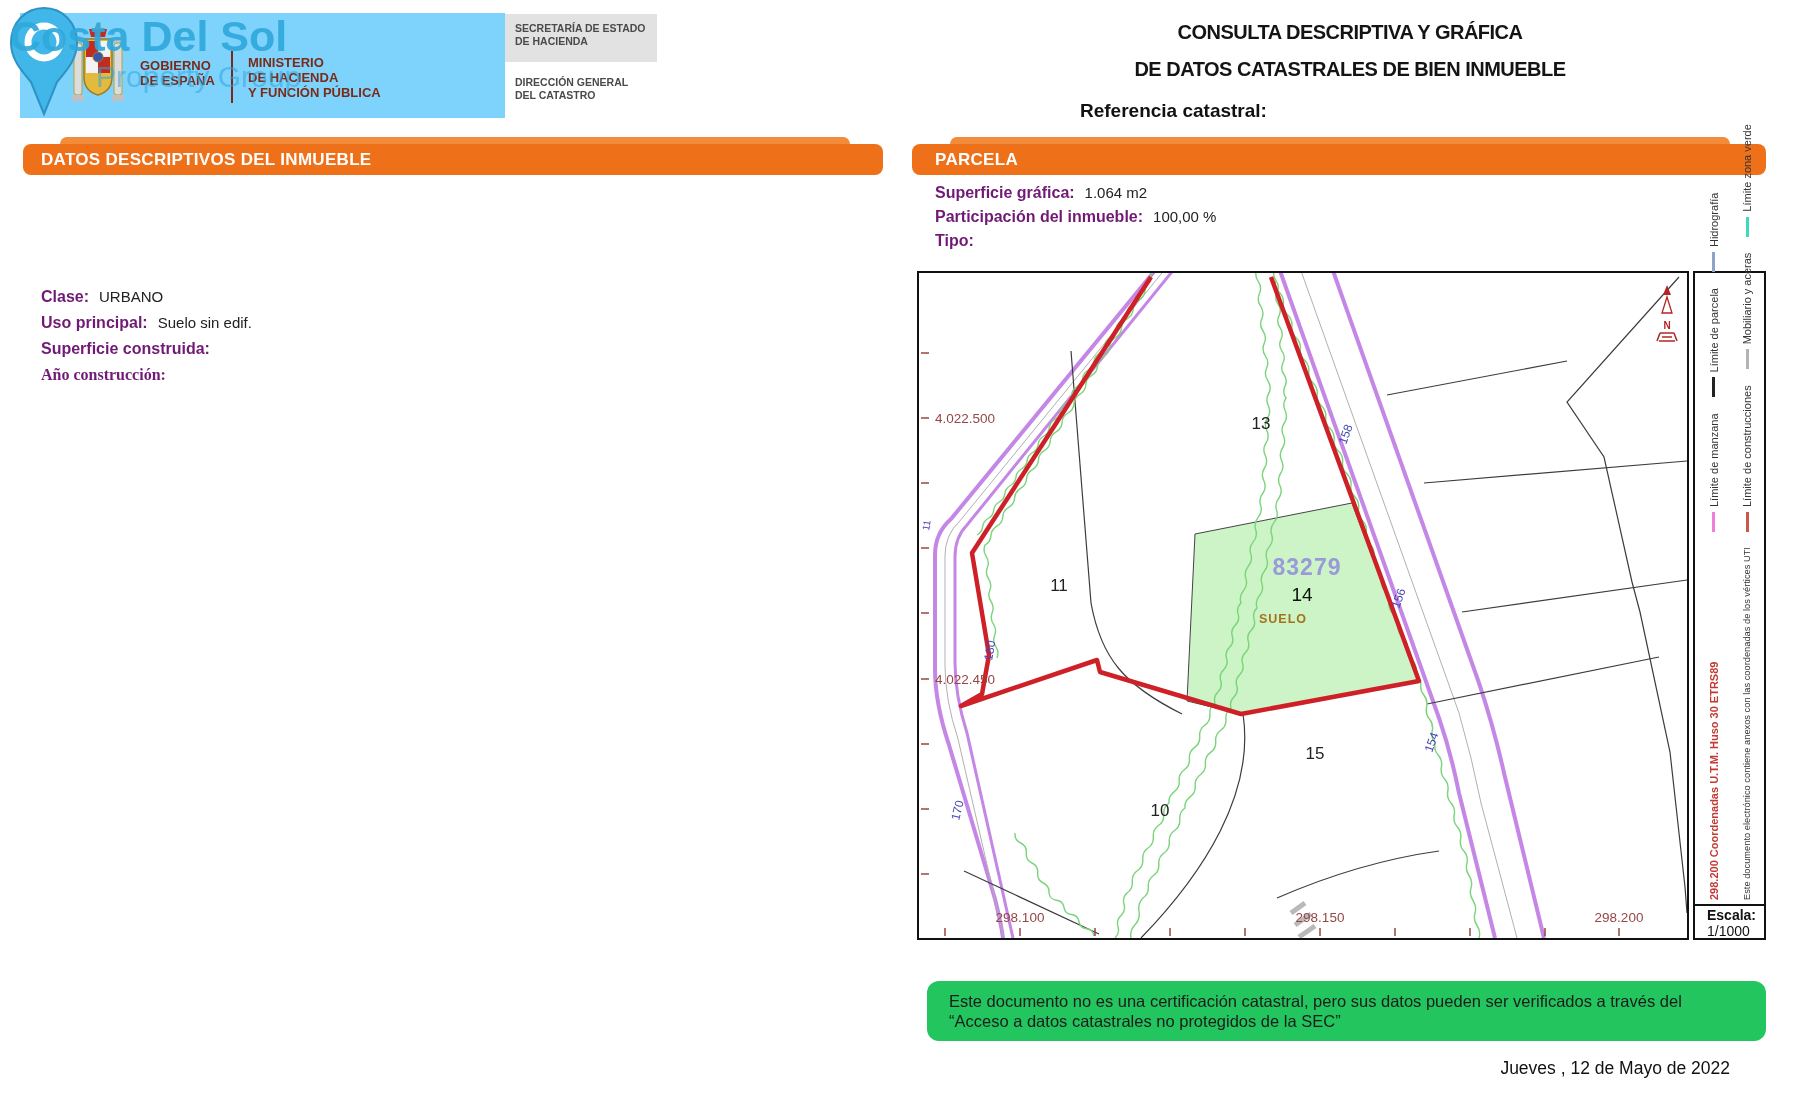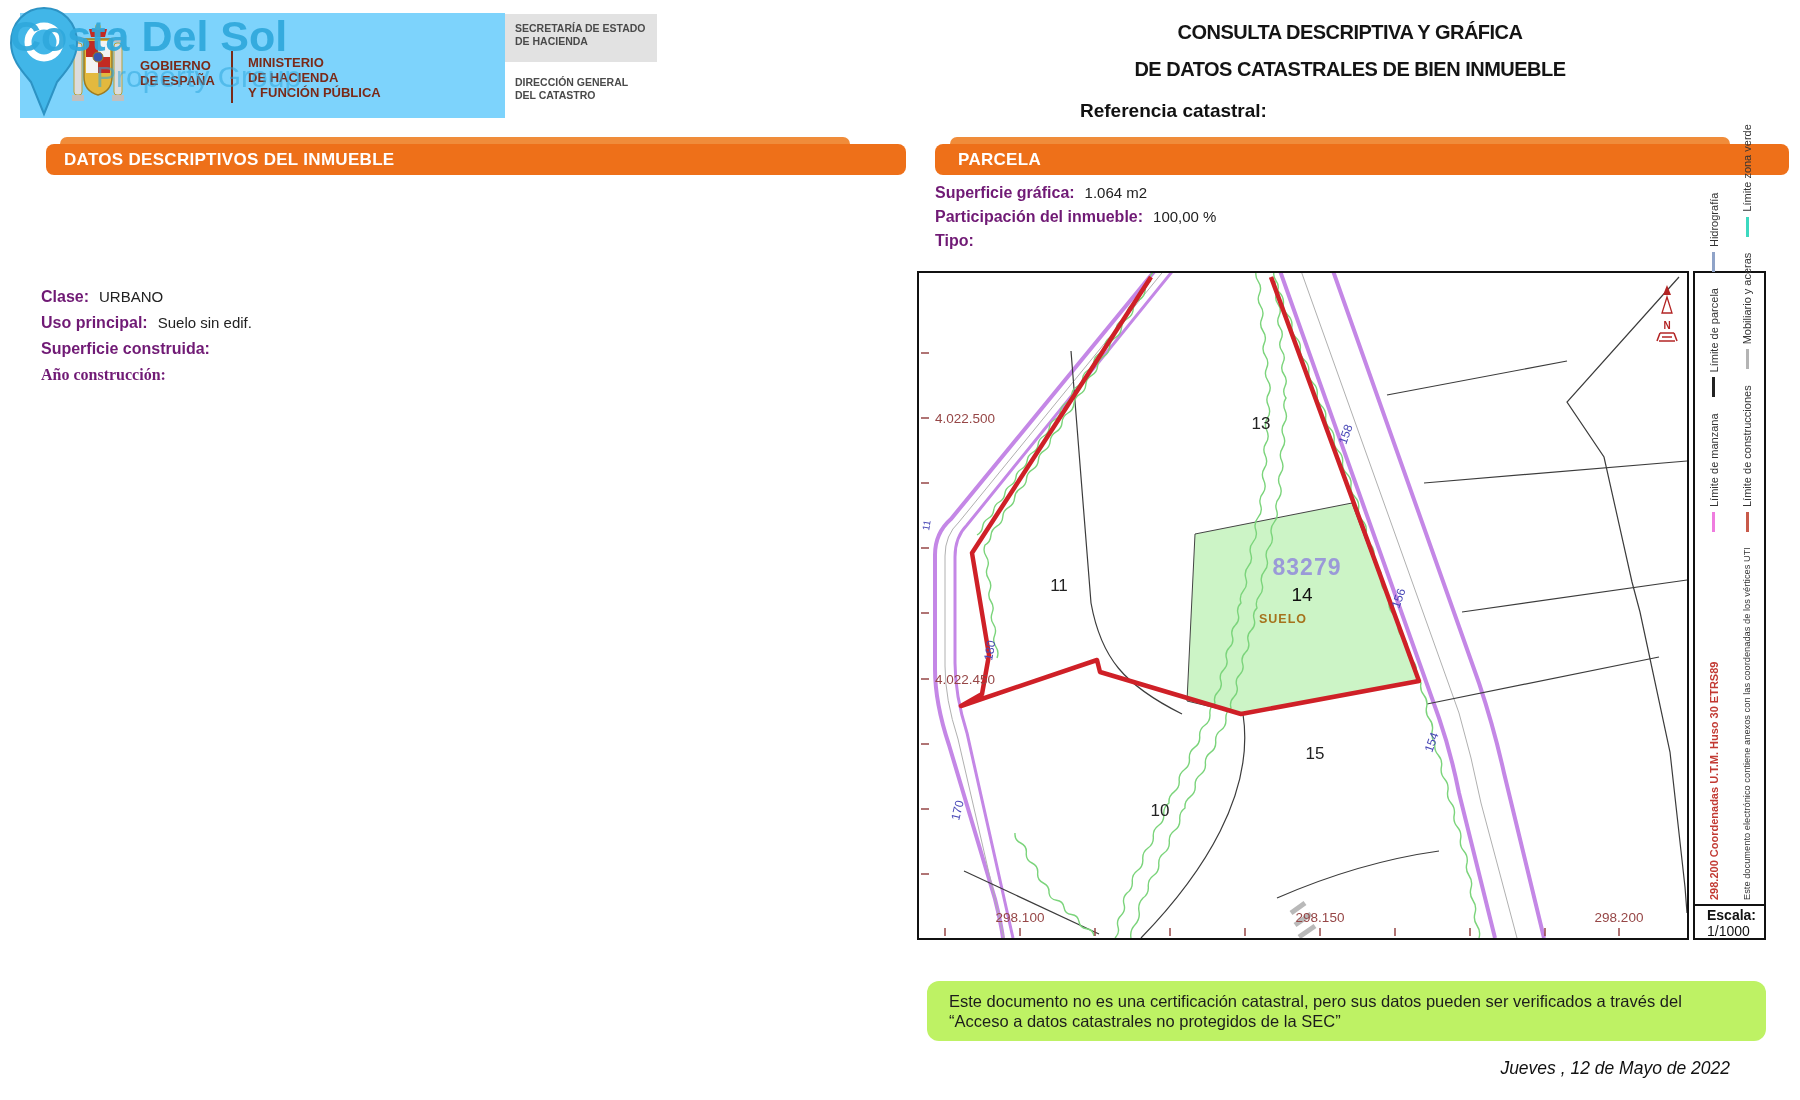--- a/index.html
+++ b/index.html
@@ -14,21 +14,21 @@
   #min-block { left:228px; top:42px; width:180px; color:#7a2a18; font-size:13px; font-weight:bold; line-height:15px; }
   #gray-box { left:505px; top:14px; width:152px; height:48px; background:#e2e2e2; padding:8px 10px; font-size:10.5px; font-weight:bold; color:#4a4a4a; line-height:13px; }
   #direccion-box { left:515px; top:76px; width:150px; font-size:10.5px; font-weight:bold; color:#4a4a4a; line-height:13px; }
   #wm-line1 { left:10px; top:12px; font-size:43px; font-weight:800; color:rgba(47,168,220,.93); letter-spacing:0px; white-space:nowrap; }
   #wm-line2 { left:96px; top:60px; font-size:30px; font-weight:400; color:rgba(47,168,220,.55); white-space:nowrap; }
   #doc-title { left:935px; top:14px; width:830px; text-align:center; font-size:20px; font-weight:bold; color:#141414; line-height:37px; letter-spacing:-0.5px; }
   #ref-label { left:1080px; top:100px; font-size:19px; font-weight:bold; color:#111; }
 
   
   .bar-back { background:#f08c3a; border-radius:8px; }
-  .orange-bar { background:#ee7019; border-radius:8px; color:#fff; font-size:17px; font-weight:bold; line-height:31px; padding-left:18px; letter-spacing:0.3px;margin-left:23px; }
+  .orange-bar { background:#ee7019; border-radius:8px; color:#fff; font-size:17px; font-weight:bold; line-height:31px; padding-left:18px; letter-spacing:0.3px; }
   #bar-left-back  { left:60px;  top:137px; width:790px; height:14px; }
   #bar-left  { left:23px;  top:144px; width:860px; height:31px; }
   #bar-right-back { left:950px; top:137px; width:780px; height:14px; }
   #bar-right { left:912px; top:144px; width:854px; height:31px; padding-left:23px; }
   .bar-em { font-weight:800; }
 
   
   .field-row { position:absolute; font-size:16px; color:#222; white-space:nowrap; }
   .field-row b { color:#701a75; }
   .field-row .val { font-size:15px; margin-left:10px; color:#222; }
@@ -43,22 +43,22 @@
   .lg-row { display:flex; align-items:center; gap:16px; padding:0 6px; }
   .lg-note1 { flex:0 0 352px; font-size:11px; color:#c23a33; font-weight:bold; white-space:nowrap; overflow:hidden; }
   .lg-note2 { flex:0 0 352px; font-size:9.3px; color:#333; white-space:nowrap; overflow:hidden; }
   .lg-item { display:flex; align-items:center; gap:5px; font-size:11px; color:#333; white-space:nowrap; }
   .lg-swatch { width:20px; height:3px; display:inline-block; }
   #escala-box { position:absolute; left:0; bottom:0; width:69px; height:34px; border-top:2px solid #111; padding:1px 12px; }
   #escala-label { font-size:14px; font-weight:bold; color:#111; }
   #escala-value { font-size:14px; color:#111; }
 
   
-  #disclaimer { left:927px; top:981px; width:839px; height:60px; background:#bef264; border-radius:12px; padding:10px 22px; font-size:16.5px; color:#1c1c1c; line-height:20px; }
-  #doc-date { right:70px; top:1058px; font-size:17.5px; color:#111;font-style:italic; }
+  #disclaimer { left:927px; top:981px; width:839px; height:60px; background:#22c55e; border-radius:12px; padding:10px 22px; font-size:16.5px; color:#1c1c1c; line-height:20px; }
+  #doc-date { right:70px; top:1058px; font-size:17.5px; color:#111; }
 
   
   .parcel-num { font-size:17px; fill:#222; font-family:"Liberation Sans",sans-serif; }
   .hl-ref { font-size:23px; font-weight:bold; fill:#9a9ad8; letter-spacing:1px; }
   .hl-num { font-size:19px; fill:#111; }
   .hl-use { font-size:12.5px; font-weight:bold; fill:#a5721c; letter-spacing:1px; }
   .coord-lbl { font-size:13.5px; fill:#964646; }
   .contour-lbl { font-size:12px; fill:#4847b6; }
   .north-lbl { font-size:10px; font-weight:bold; fill:#b32424; }
 </style>

